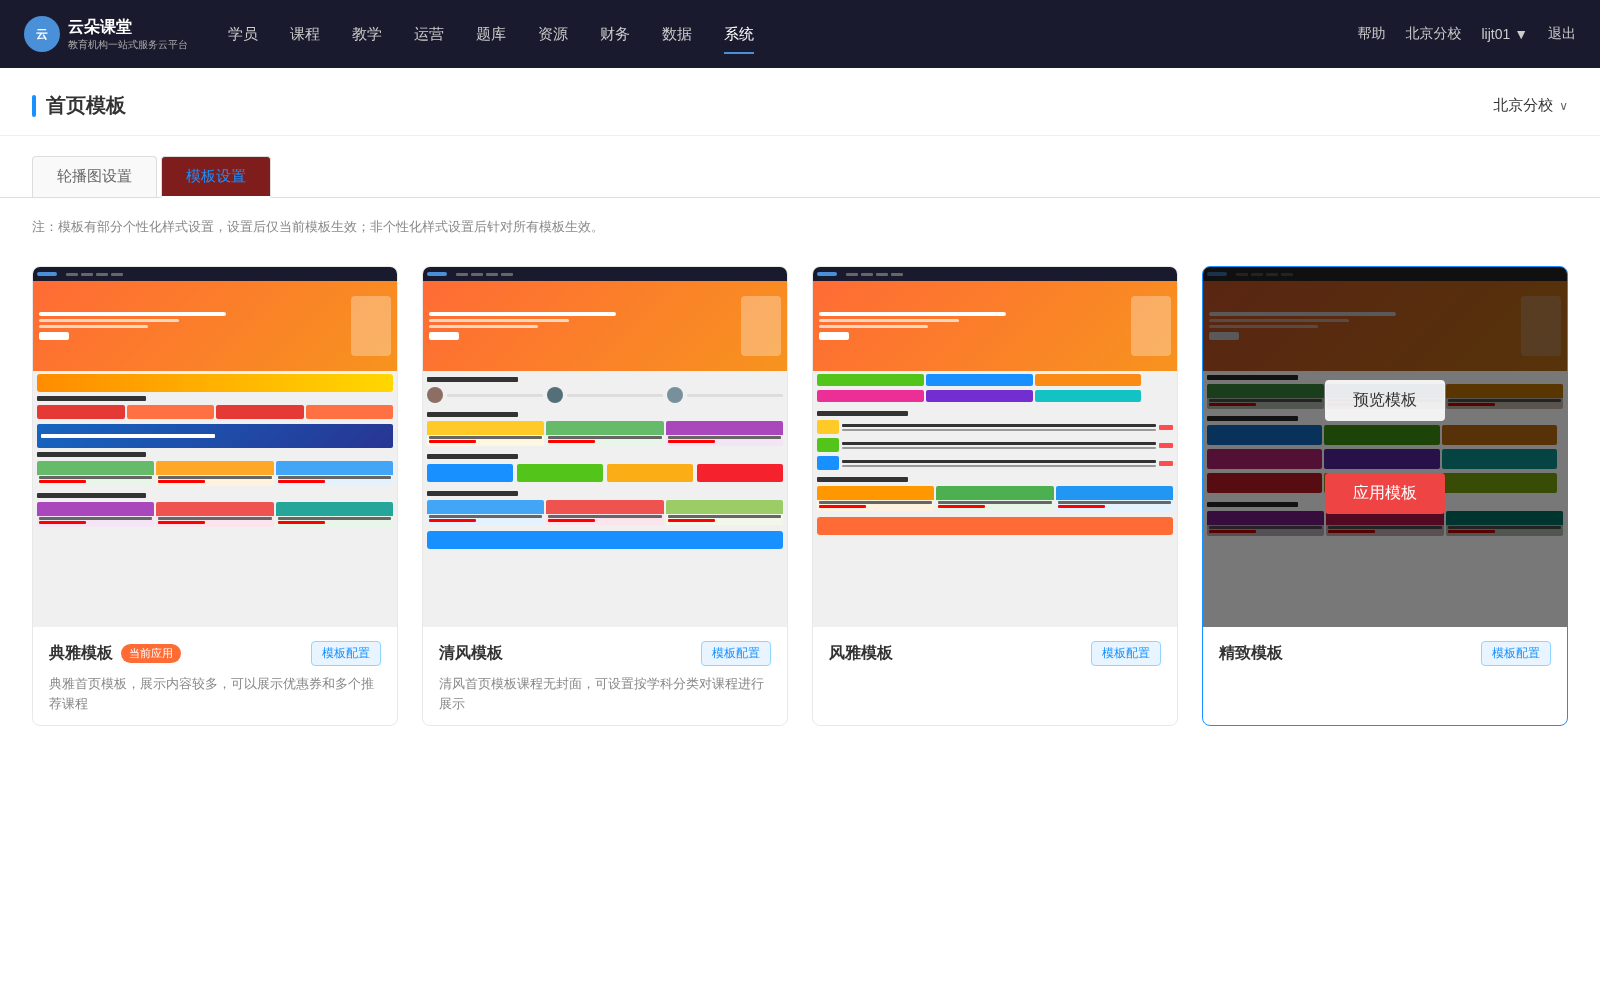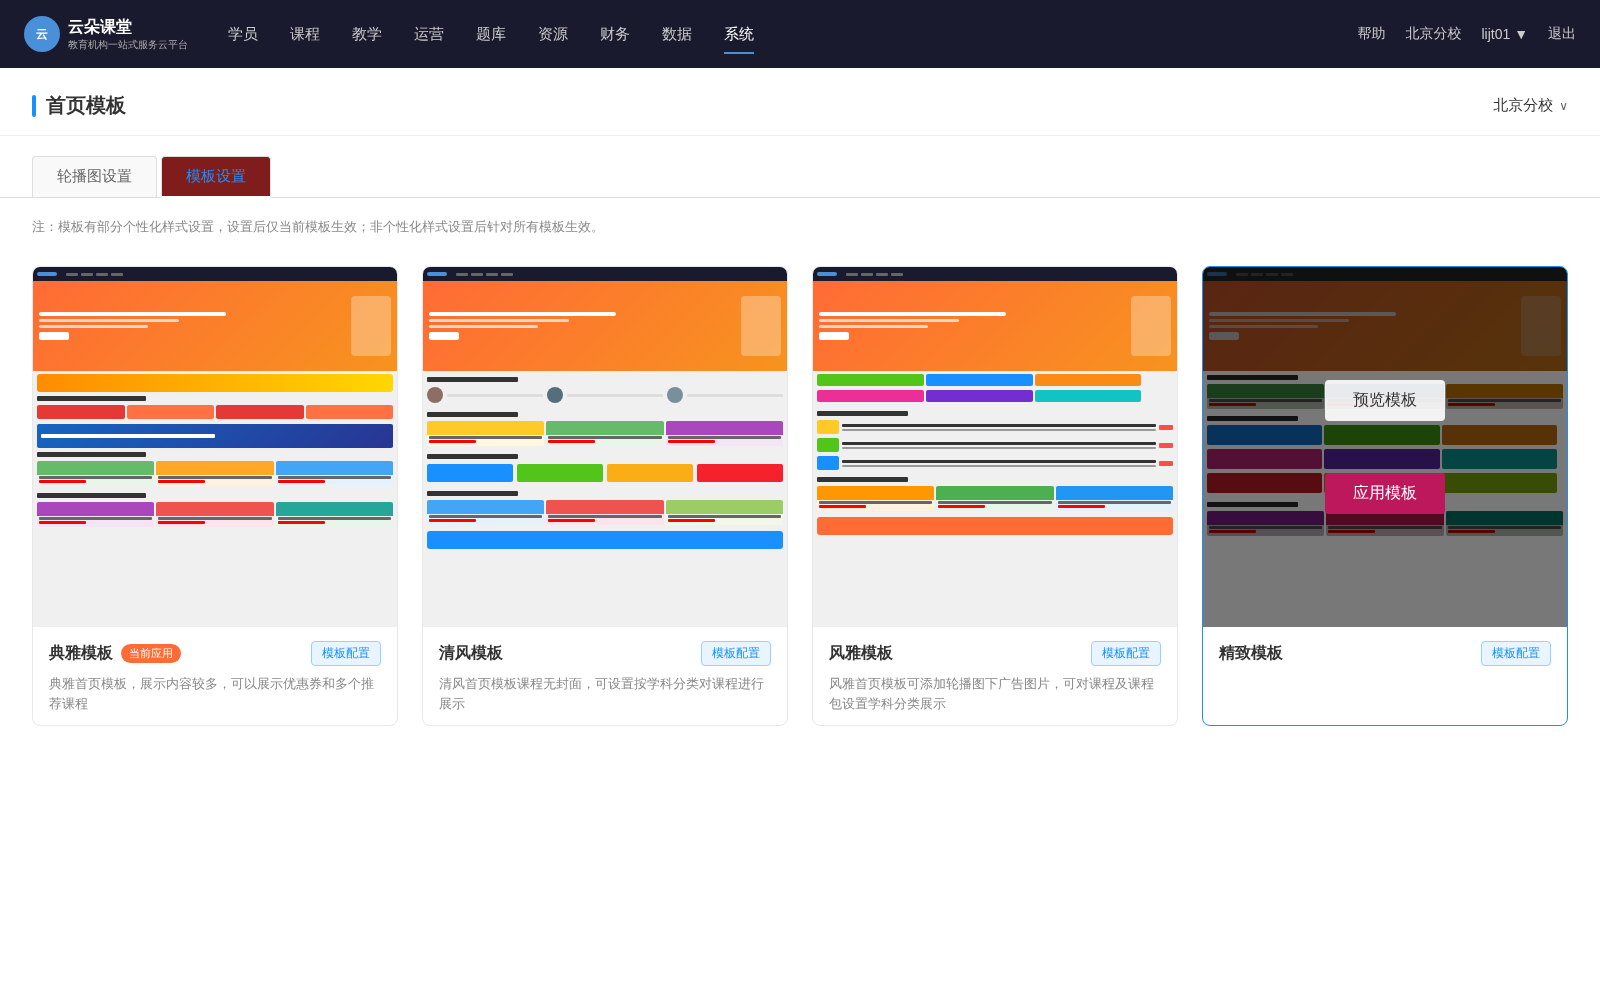--- a/index.html
+++ b/index.html
@@ -280,21 +280,21 @@
       background: rgba(255,255,255,0.9);
       color: #333;
       border: none;
       padding: 10px 28px;
       border-radius: 4px;
       font-size: 16px;
       cursor: pointer;
       font-weight: 500;
     }
     .overlay-apply-btn {
-      background: #be185d;
+      background: #ef4444;
       color: white;
       border: none;
       padding: 10px 28px;
       border-radius: 4px;
       font-size: 16px;
       cursor: pointer;
       font-weight: 500;
       margin-top: 36px;
     }
 
@@ -662,21 +662,20 @@
             </div>
           </div>
           <div style="margin:4px;height:18px;background:#ff6b35;border-radius:3px;"></div>
         </div>
       </div>
       <div class="template-info">
         <div class="template-name-row">
           <span class="template-name">风雅模板</span>
           <button class="template-config-btn">模板配置</button>
         </div>
-        <div class="template-desc">风雅首页模板可添加轮播图下广告图片，可对课程及课程包设置学科分类展示</div>
       </div>
     </div>
 
     <div class="template-card hovered">
       <div class="template-preview" style="position:relative;">
         <div class="mini-site mini-site-jingzhi" style="filter:brightness(0.7);">
           <div class="mini-header" style="background:#2d2d2d;">
             <div class="mini-header-dot"></div>
             <div class="mini-header-nav">
               <div class="mini-header-nav-item"></div>

